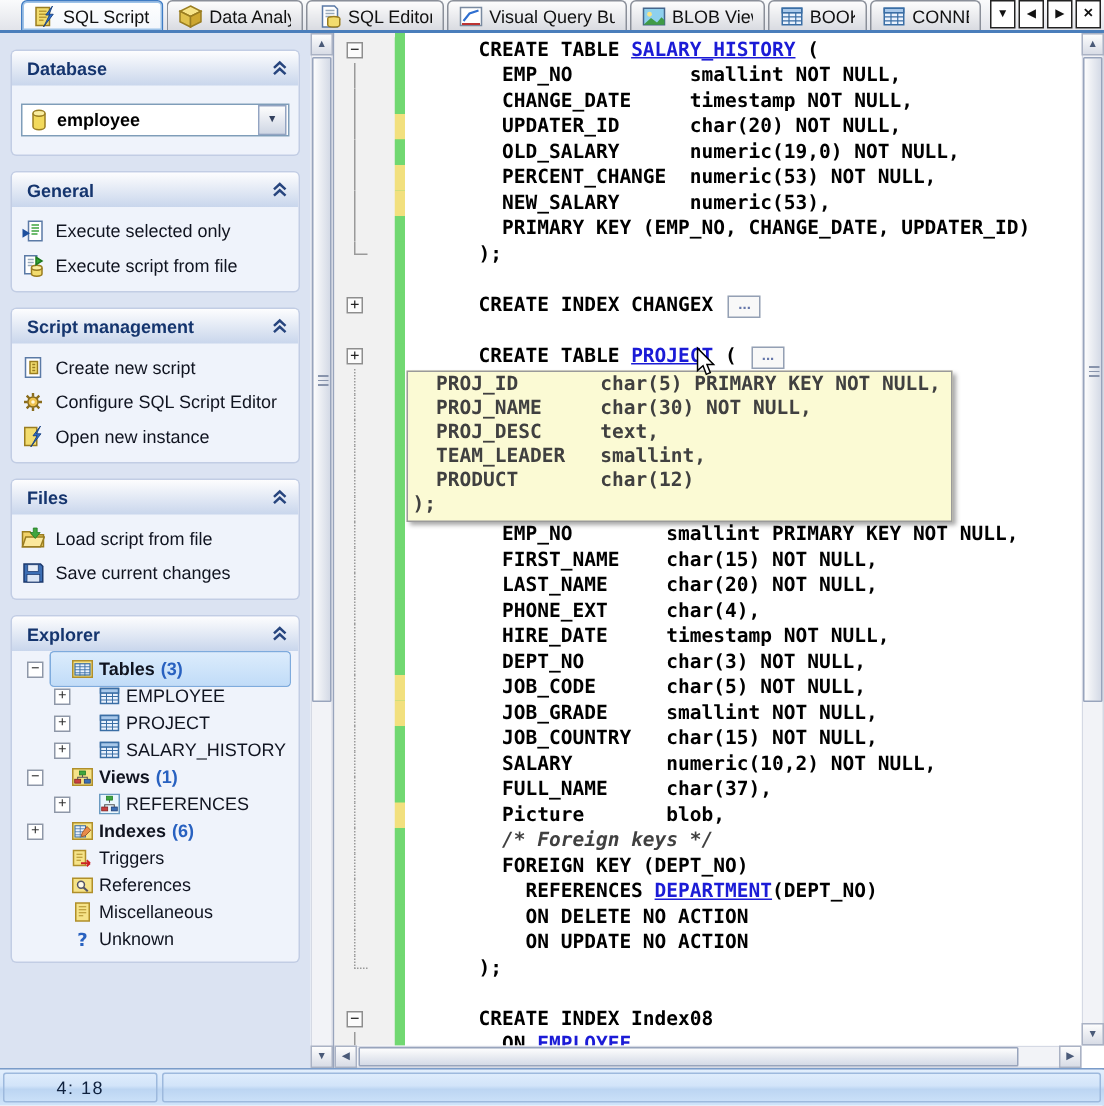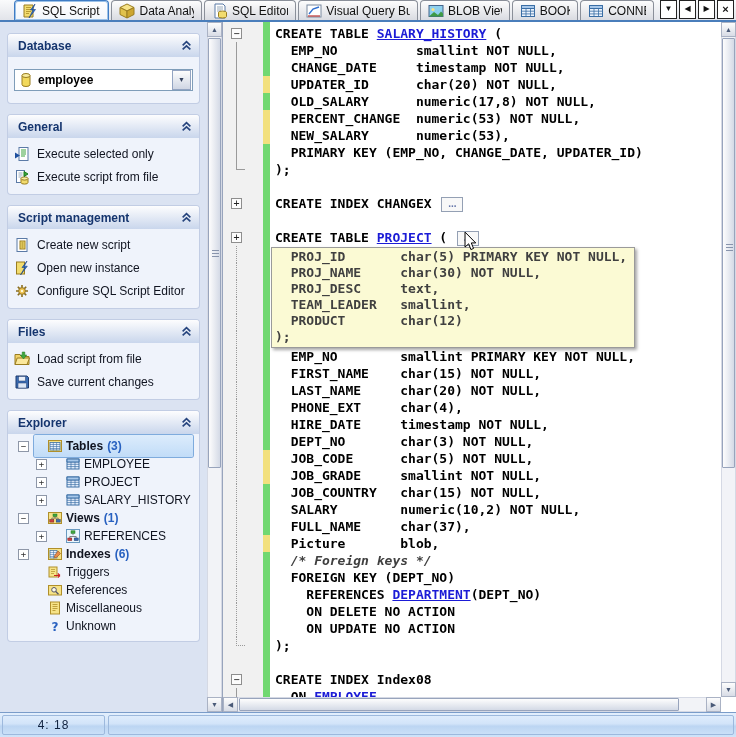--- a/index.html
+++ b/index.html
@@ -84,21 +84,21 @@
     box-sizing:border-box;font:10px/9px "DejaVu Sans Mono",monospace;text-align:center;color:#222;}
   .vl{position:absolute;left:13px;top:0;bottom:0;width:0;border-left:1px solid #9a9a9a;}
   .vl.half{bottom:auto;height:9px;}
   .vl.dot{border-left-style:dotted;}
   .hl{position:absolute;left:13px;top:8px;width:9px;border-top:1px solid #9a9a9a;}
   .hl.dot{border-top-style:dotted;}
   .gmark{width:7px;flex:none;}
   .gmark.g{background:#71d871;}
   .gmark.y{background:#f2e07e;}
   .codeln{flex:1;background:#fff;white-space:pre;overflow:hidden;
-    font:bold 13px/17px "DejaVu Sans Mono",monospace;color:#000;padding-left:5px;}
+    font:bold 13px/17px "DejaVu Sans Mono",monospace;color:#000;padding-left:5px;margin-left:44px;}
   .codeln .lnk{color:#1b1bd6;text-decoration:underline;cursor:pointer;}
   .codeln .cmt{color:#404040;font-style:italic;}
   .ell{display:inline-block;width:20px;height:13px;border:1px solid #94a0b4;background:#f8f8f8;
     color:#6677aa;font:bold 10px/11px "Liberation Sans",sans-serif;text-align:center;vertical-align:1px;
     margin-left:2px;cursor:pointer;}
 
   .ed-tooltip{position:absolute;left:48px;top:225px;width:362px;background:#fbfad4;
     border:1px solid #9a9a9a;box-shadow:2px 2px 3px rgba(0,0,0,.35);padding:1px 0 2px 0;z-index:6;}
   .ed-tooltip .tl{white-space:pre;font:bold 13px/16px "DejaVu Sans Mono",monospace;color:#404040;padding-left:3px;}
 
@@ -265,35 +265,35 @@
                 <rect x="3" y="1.5" width="10" height="13" fill="#fff" stroke="#5b7aa6"></rect>
                 <rect x="6" y="4" width="5" height="8" fill="#f2dc6e" stroke="#9a7d20"></rect>
                 <path d="M7.5 6h2M7.5 8h2M7.5 10h2" stroke="#9a7d20"></path>
               </svg>
             </span>
             <span>Create new script</span>
           </div>
           <div class="action-row">
             <span class="aicon">
               <svg viewBox="0 0 16 16">
-                <rect x="2.5" y="2" width="8" height="12" fill="#f2dc6e" stroke="#9a7d20"></rect>
-                <path d="M13 1 8 7.5h2.8L6.5 15l6.8-8.8h-3z" fill="#2f6fd0" stroke="#17407e" stroke-width="0.6"></path>
-              </svg>
-            </span>
-            <span>Open new instance</span>
-          </div>
-          <div class="action-row">
-            <span class="aicon">
-              <svg viewBox="0 0 16 16">
                 <path d="M8 2v2.5M8 11.5V14M2 8h2.5M11.5 8H14M3.8 3.8l1.8 1.8M10.4 10.4l1.8 1.8M12.2 3.8l-1.8 1.8M5.6 10.4l-1.8 1.8" stroke="#8a6d1d" stroke-width="1.6"></path>
                 <circle cx="8" cy="8" r="3.4" fill="#eec24e" stroke="#8a6d1d"></circle>
                 <circle cx="8" cy="8" r="1.2" fill="#fff7d8"></circle>
               </svg>
             </span>
             <span>Configure SQL Script Editor</span>
+          </div>
+          <div class="action-row">
+            <span class="aicon">
+              <svg viewBox="0 0 16 16">
+                <rect x="2.5" y="2" width="8" height="12" fill="#f2dc6e" stroke="#9a7d20"></rect>
+                <path d="M13 1 8 7.5h2.8L6.5 15l6.8-8.8h-3z" fill="#2f6fd0" stroke="#17407e" stroke-width="0.6"></path>
+              </svg>
+            </span>
+            <span>Open new instance</span>
           </div>
         </div>
       </div>
       <div class="group">
         <div class="group-header">
       <span class="group-title">Files</span>
       <span class="chev"><svg viewBox="0 0 10 10" width="11" height="11">
               <path d="M1.5 4.8 5 1.5l3.5 3.3M1.5 8.6 5 5.3l3.5 3.3" stroke="#27457e" stroke-width="1.5" fill="none"></path>
             </svg></span>
     </div>
@@ -524,21 +524,21 @@
             <span class="vl"></span>
           </span>
           <span class="gmark y"></span>
           <span class="codeln"><span>  UPDATER_ID      char(20) NOT NULL,</span></span>
         </div>
         <div class="edl">
           <span class="gfold">
             <span class="vl"></span>
           </span>
           <span class="gmark g"></span>
-          <span class="codeln"><span>  OLD_SALARY      numeric(17,8) NOT NULL,</span></span>
+          <span class="codeln"><span>  OLD_SALARY      numeric(19,0) NOT NULL,</span></span>
         </div>
         <div class="edl">
           <span class="gfold">
             <span class="vl"></span>
           </span>
           <span class="gmark y"></span>
           <span class="codeln"><span>  PERCENT_CHANGE  numeric(53) NOT NULL,</span></span>
         </div>
         <div class="edl">
           <span class="gfold">

